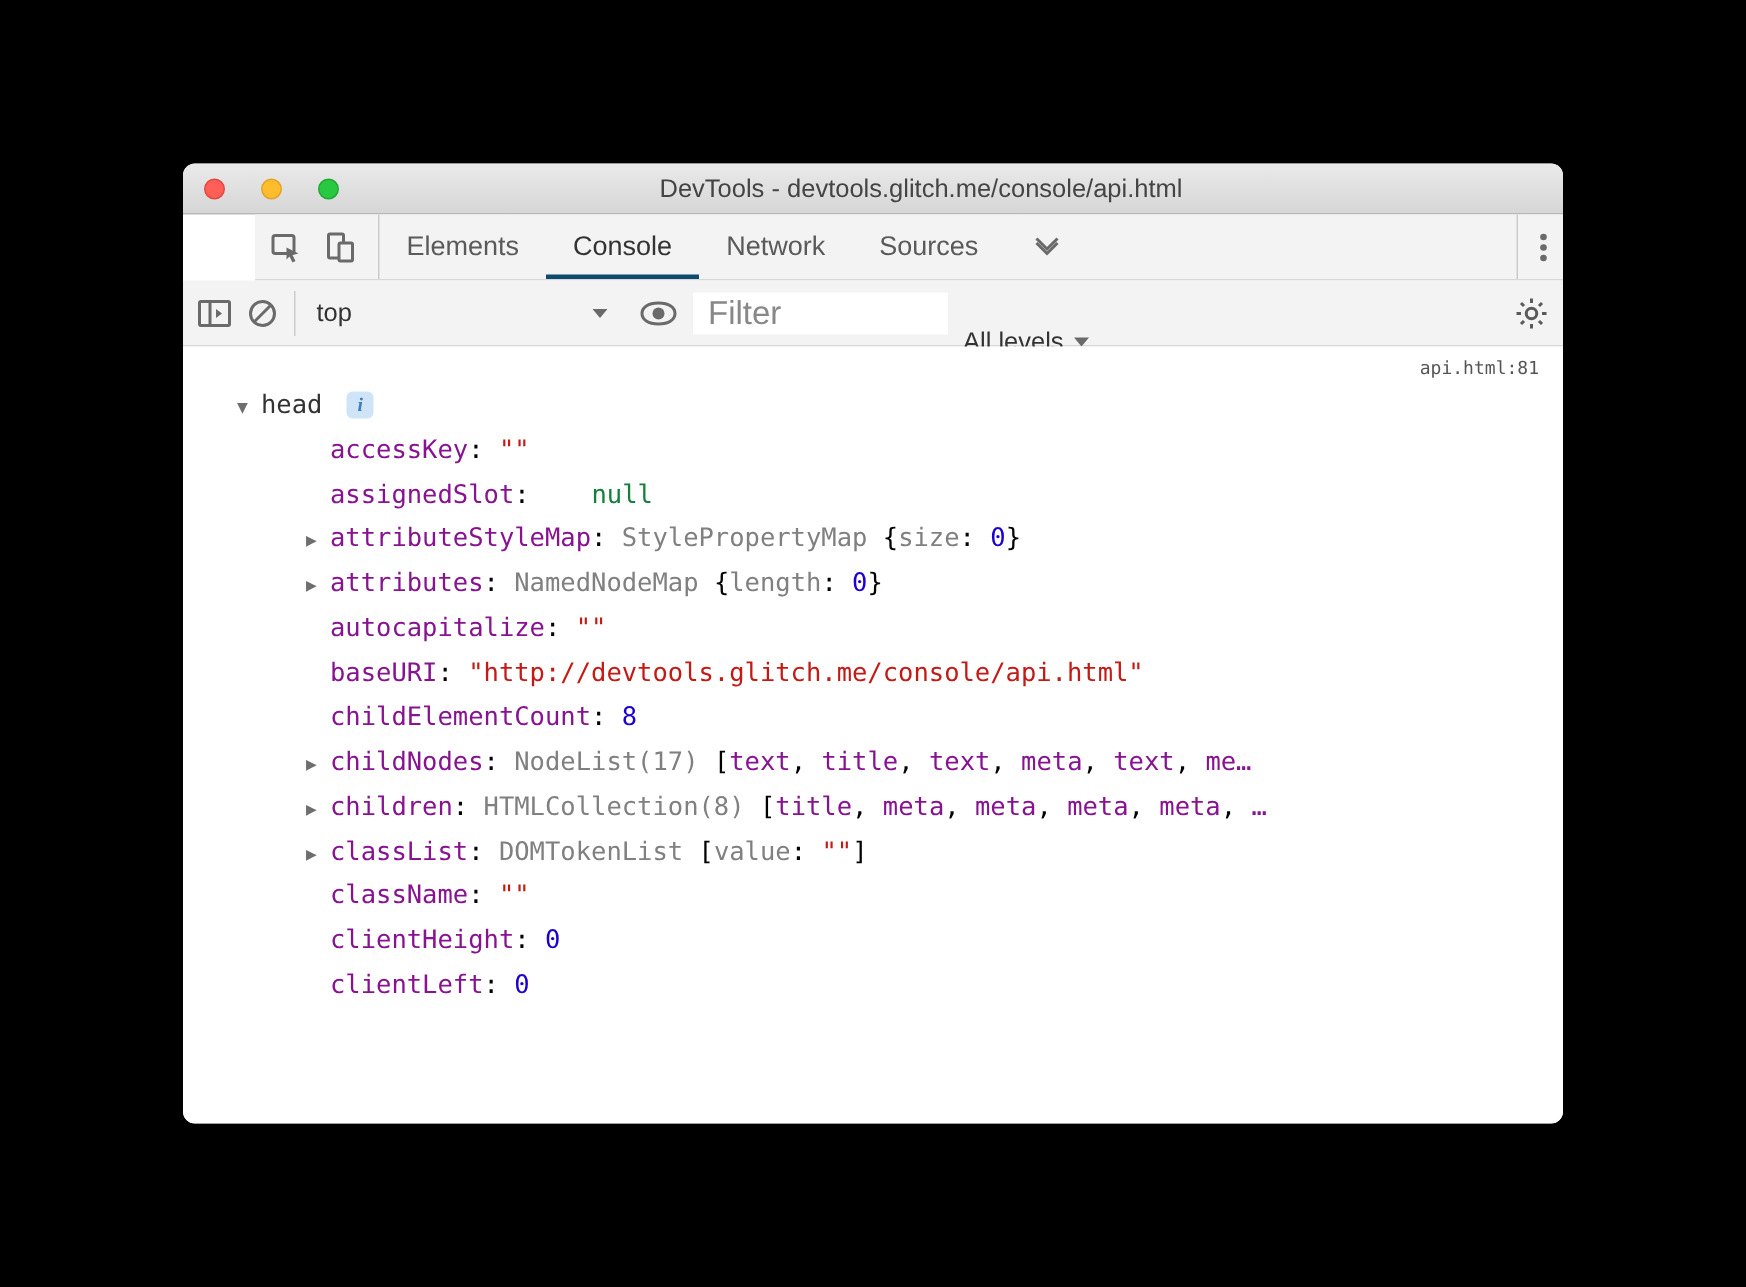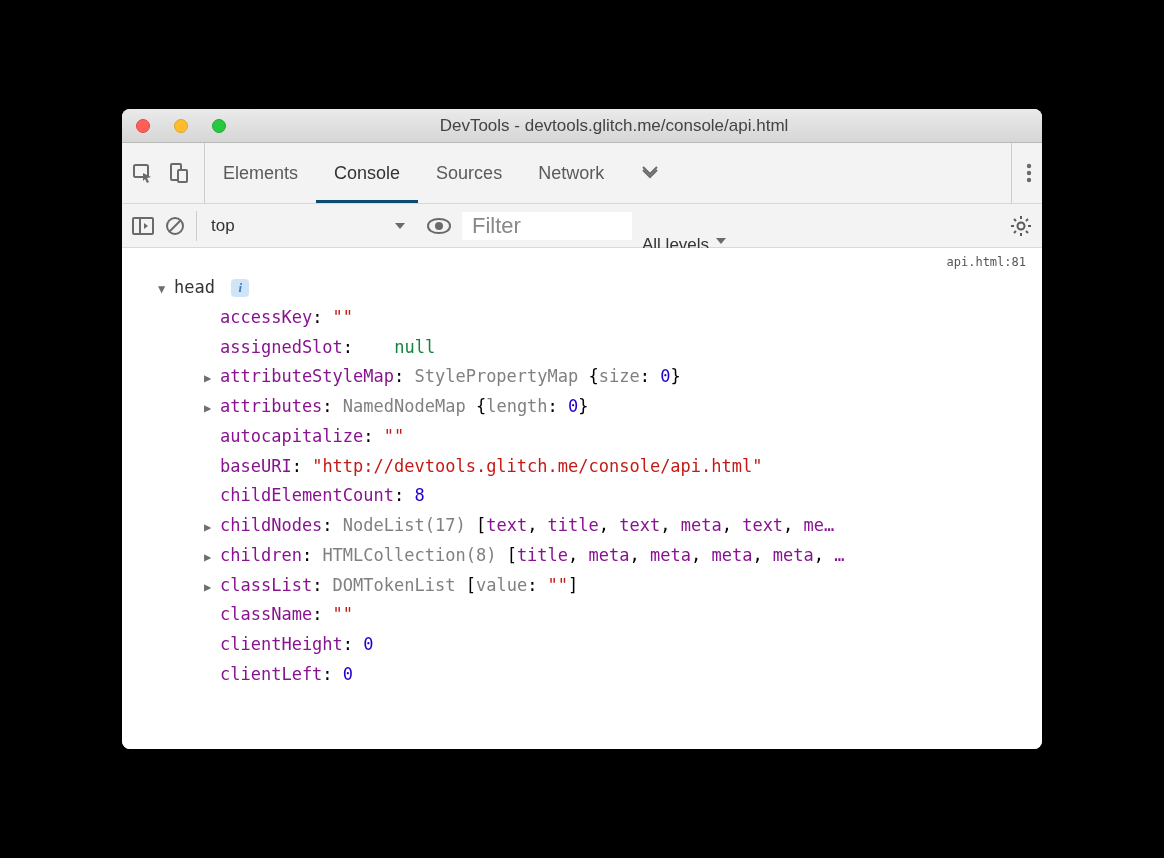--- a/index.html
+++ b/index.html
@@ -30,25 +30,26 @@
   align-items: center;
   padding: 0 14px;
   gap: 24px;
 }
 .tl-dot { width: 14px; height: 14px; border-radius: 50%; }
 .dot-red { background: #ff5f57; border: 1px solid #e1483f; }
 .dot-yellow { background: #ffbd2e; border: 1px solid #e0a428; }
 .dot-green { background: #28c940; border: 1px solid #21a933; }
 .titlebar-title { flex: 1; text-align: center; color: #444; font-size: 17px; margin-left: -50px; }
 .tabbar {
-  height: 61px;
+  height: 44px;
   background: #f3f3f3;
   border-bottom: 1px solid #d8d8d8;
   display: flex;
   padding: 0 10px;
+  margin-left: 48px;
 }
 .tabbar-left { display:flex; align-items:center; gap:14px; padding-right:14px; border-right:1px solid #ccc; height:100%; }
 .tabbar-tabs { display:flex; align-items:center; height:100%; }
 .tab { padding: 0 18px; height:100%; display:flex; align-items:center; color:#5a5a5a; font-size:18px; cursor:pointer; }
 .tab.active { color:#333; border-bottom: 3px solid #0c4a6e; padding-top:3px; }
 .tabbar-right { margin-left:auto; display:flex; align-items:center; gap:16px; padding-left:14px; border-left:1px solid #ccc; height:100%; }
 .icon-btn { display:flex; align-items:center; justify-content:center; color:#666; cursor:pointer; }
 .toolbar {
   height: 44px;
   background: #f3f3f3;
@@ -58,21 +59,21 @@
 .context-select {
   display:flex; align-items:center; justify-content:space-between;
   height:30px; padding:0 10px; color:#333; font-size:17px; width:220px;
   border-left:1px solid #ccc; padding-left:14px;text-align:center;
 }
 .filter-input {
   height:28px; width:170px; background:#fff; border:none; padding:0 10px;
   font-size:22px; color:#333; outline:none;
 }
 .filter-input::placeholder { color:#888; }
-.levels { display:flex; align-items:flex-start; gap:6px; color:#333; font-size:17px; cursor:pointer;margin-top:39px; }
+.levels { display:flex; align-items:center; gap:6px; color:#333; font-size:17px; cursor:pointer;margin-top:39px; }
 .toolbar .gear-right { margin-left:auto; }
 .output {
   flex:1; background:#fff; overflow:hidden; padding-top:4px;
   font-family: Menlo, Consolas, monospace; font-size:17px; line-height:1.75;
 }
 .src-link { text-align:right; padding-right:16px; color:#555; font-size:12px; cursor:pointer;padding-left:20px; }
 .obj-root { padding-left:36px; }
 .obj-line { white-space:nowrap; }
 .expander { display:inline-block; width:12px; color:#6e6e6e; margin-right:4px; font-size:12px; }
 .pad-expander { display:inline-block; width:16px; }
@@ -114,22 +115,22 @@
       <span class="icon-btn">
         <svg width="22" height="22" viewBox="0 0 22 22">
             <rect x="3" y="2" width="10" height="16" rx="1" fill="none" stroke="#6a6a6a" stroke-width="2"></rect>
             <rect x="10" y="8" width="9" height="12" rx="1" fill="#f3f3f3" stroke="#6a6a6a" stroke-width="2"></rect>
           </svg>
       </span>
     </div>
     <div class="tabbar-tabs">
       <div class="tab">Elements</div>
       <div class="tab active">Console</div>
+      <div class="tab">Network</div>
       <div class="tab">Sources</div>
-      <div class="tab">Network</div>
       <div class="tab">
         <svg width="20" height="20" viewBox="0 0 20 20">
             <path d="M3 7 L10 14 L17 7" fill="none" stroke="#6a6a6a" stroke-width="2"></path>
             <path d="M3 7 L10 14 L17 7" fill="none" stroke="#6a6a6a" stroke-width="2" transform="translate(0,-3)"></path>
           </svg>
       </div>
     </div>
     <div class="tabbar-right">
       <span class="icon-btn">
         <svg width="6" height="22" viewBox="0 0 6 22">

